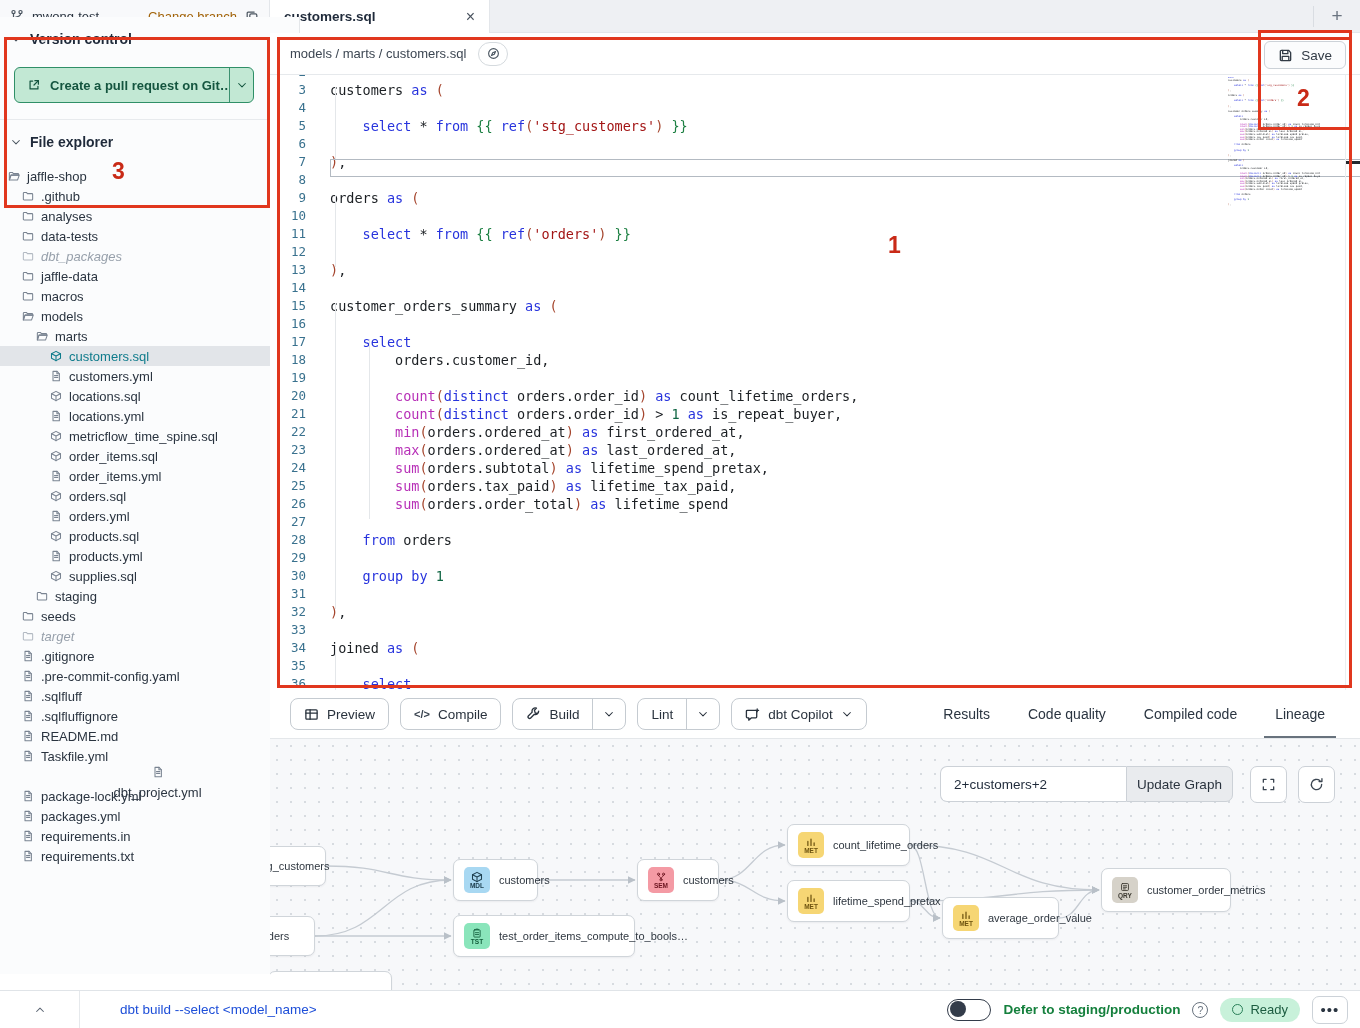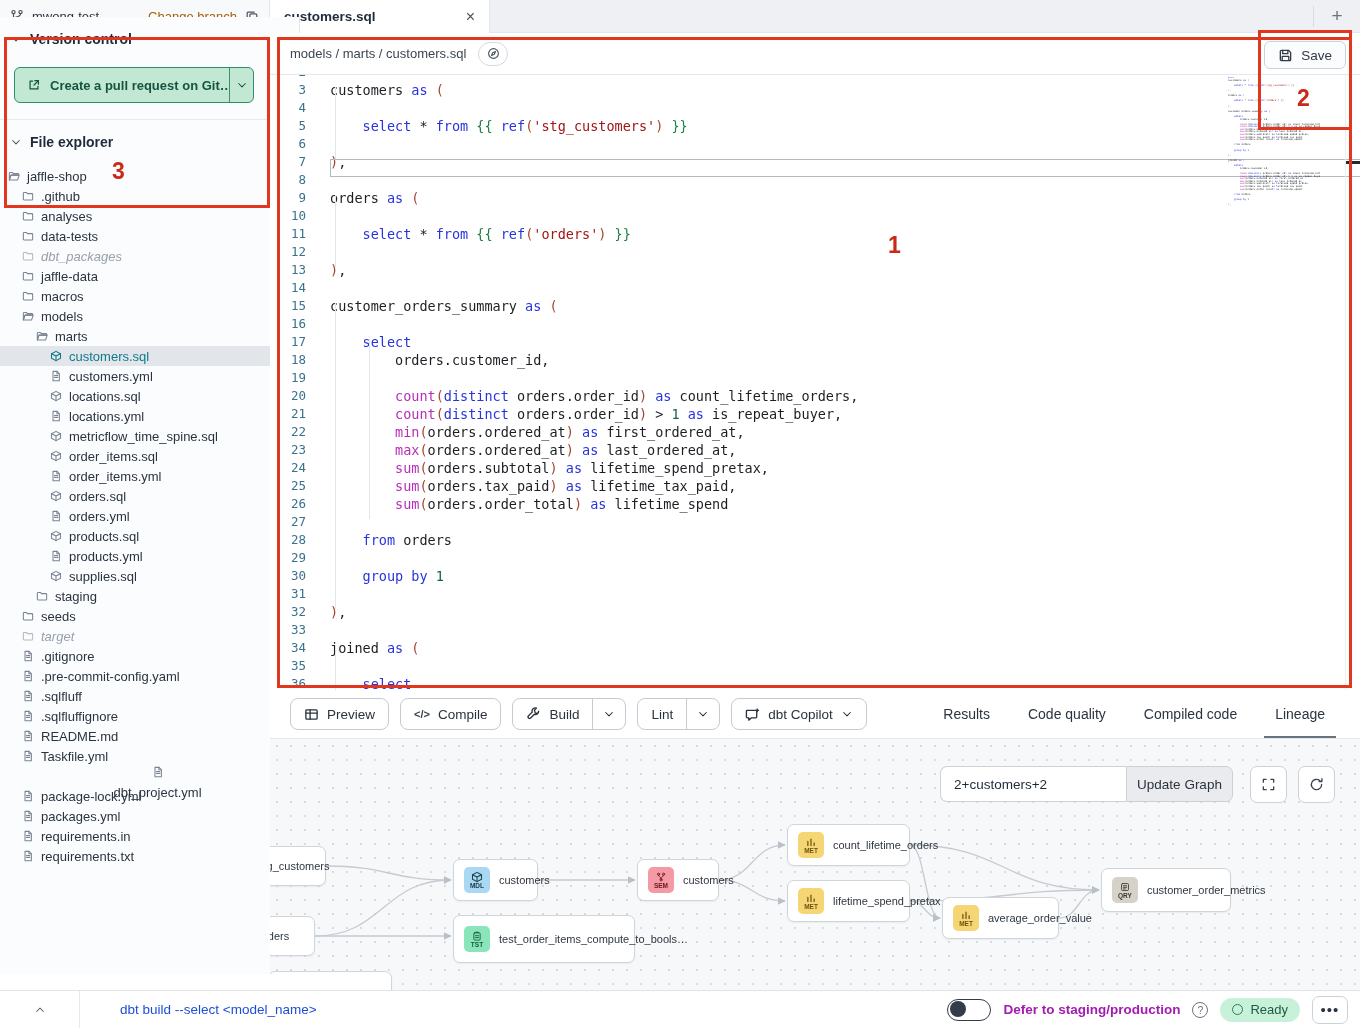--- a/index.html
+++ b/index.html
@@ -78,21 +78,21 @@
   .lin-update { position:absolute; left:856px; top:27px; width:107px; height:36px; background:#e9ebee; border:1px solid #ccd1d7; border-radius:0 7px 7px 0; display:flex; align-items:center; justify-content:center; font-size:13.5px; color:#2a333e; cursor:pointer; }
   .lin-sq { position:absolute; top:27px; width:37px; height:37px; background:#fff; border:1px solid #ccd1d7; border-radius:7px; display:flex; align-items:center; justify-content:center; color:#3a4450; cursor:pointer; }
 
   
   .statusbar { position:absolute; left:0; top:990px; width:1360px; height:38px; background:#fff; border-top:1px solid #e0e4e8; display:flex; align-items:center; }
   .sb-chev { width:80px; display:flex; align-items:center; justify-content:center; color:#5a6472; border-right:1px solid #e6e9ec; height:100%; cursor:pointer; }
   .sb-cmd { margin-left:40px; font-size:13.5px; color:#1d4ed8; }
   .sb-right { margin-left:auto; display:flex; align-items:center; gap:12px; padding-right:12px; }
   .toggle { width:44px; height:22px; border:1.5px solid #333c4a; border-radius:11px; background:#fff; position:relative; cursor:pointer; }
   .toggle .knob { position:absolute; left:2px; top:1.5px; width:16px; height:16px; border-radius:50%; background:#333c4a; }
-  .defer-label { font-size:13.5px; font-weight:bold; color:#a21caf; }
+  .defer-label { font-size:13.5px; font-weight:bold; color:#15803d; }
   .help-circ { width:16px; height:16px; border:1.2px solid #6a7480; border-radius:50%; color:#6a7480; font-size:10.5px; display:flex; align-items:center; justify-content:center; }
   .ready-pill { height:24px; padding:0 12px; background:#c8f1da; border-radius:12px; display:flex; align-items:center; gap:7px; font-size:13px; color:#1c5c40; }
   .ready-pill .circ { width:11px; height:11px; border:1.5px solid #2a8059; border-radius:50%; }
   .dots-btn { width:36px; height:28px; border:1px solid #ccd2d8; border-radius:7px; display:flex; align-items:center; justify-content:center; font-size:15px; color:#2a3440; letter-spacing:1px; cursor:pointer; background:#fff; }
 
   
   .anno { position:absolute; border:3px solid #e1371e; pointer-events:none; z-index:50; }
   .anno-num { position:absolute; z-index:51; color:#c92a17; font-size:23px; font-weight:bold; pointer-events:none; }
   #anno1 { left:277px; top:37px; width:1075px; height:651px; }
   #anno2 { left:1258px; top:30px; width:94px; height:100px; }
@@ -676,21 +676,21 @@
         <span class="b-ic">
           <svg width="12" height="12" viewBox="0 0 16 16" fill="none" stroke="currentColor" stroke-width="1.4" stroke-linecap="round" stroke-linejoin="round">
             <path d="M8 1.8 14 5v6L8 14.2 2 11V5z"></path>
             <path d="M2 5l6 3 6-3M8 8v6.2"></path>
           </svg>
         </span>
         <span class="b-tx">MDL</span>
       </div>
       <span class="nlabel">customers</span>
     </div>
-    <div class="lnode" style="left: 183px; top: 176px; width: 182px; height: 48px;">
+    <div class="lnode" style="left: 183px; top: 176px; width: 182px; height: 42px;">
       <div class="badge" style="background: rgb(138, 229, 187); color: rgb(17, 92, 58);">
         <span class="b-ic">
           <svg width="10" height="10" viewBox="0 0 16 16" fill="none" stroke="currentColor" stroke-width="1.4" stroke-linecap="round" stroke-linejoin="round">
             <rect x="3" y="3" width="10" height="11.5" rx="1"></rect>
             <path d="M6 3V1.8h4V3M5.5 7.5h5M5.5 10.5h5"></path>
           </svg>
         </span>
         <span class="b-tx">TST</span>
       </div>
       <span class="nlabel">test_order_items_compute_to_bools…</span>

